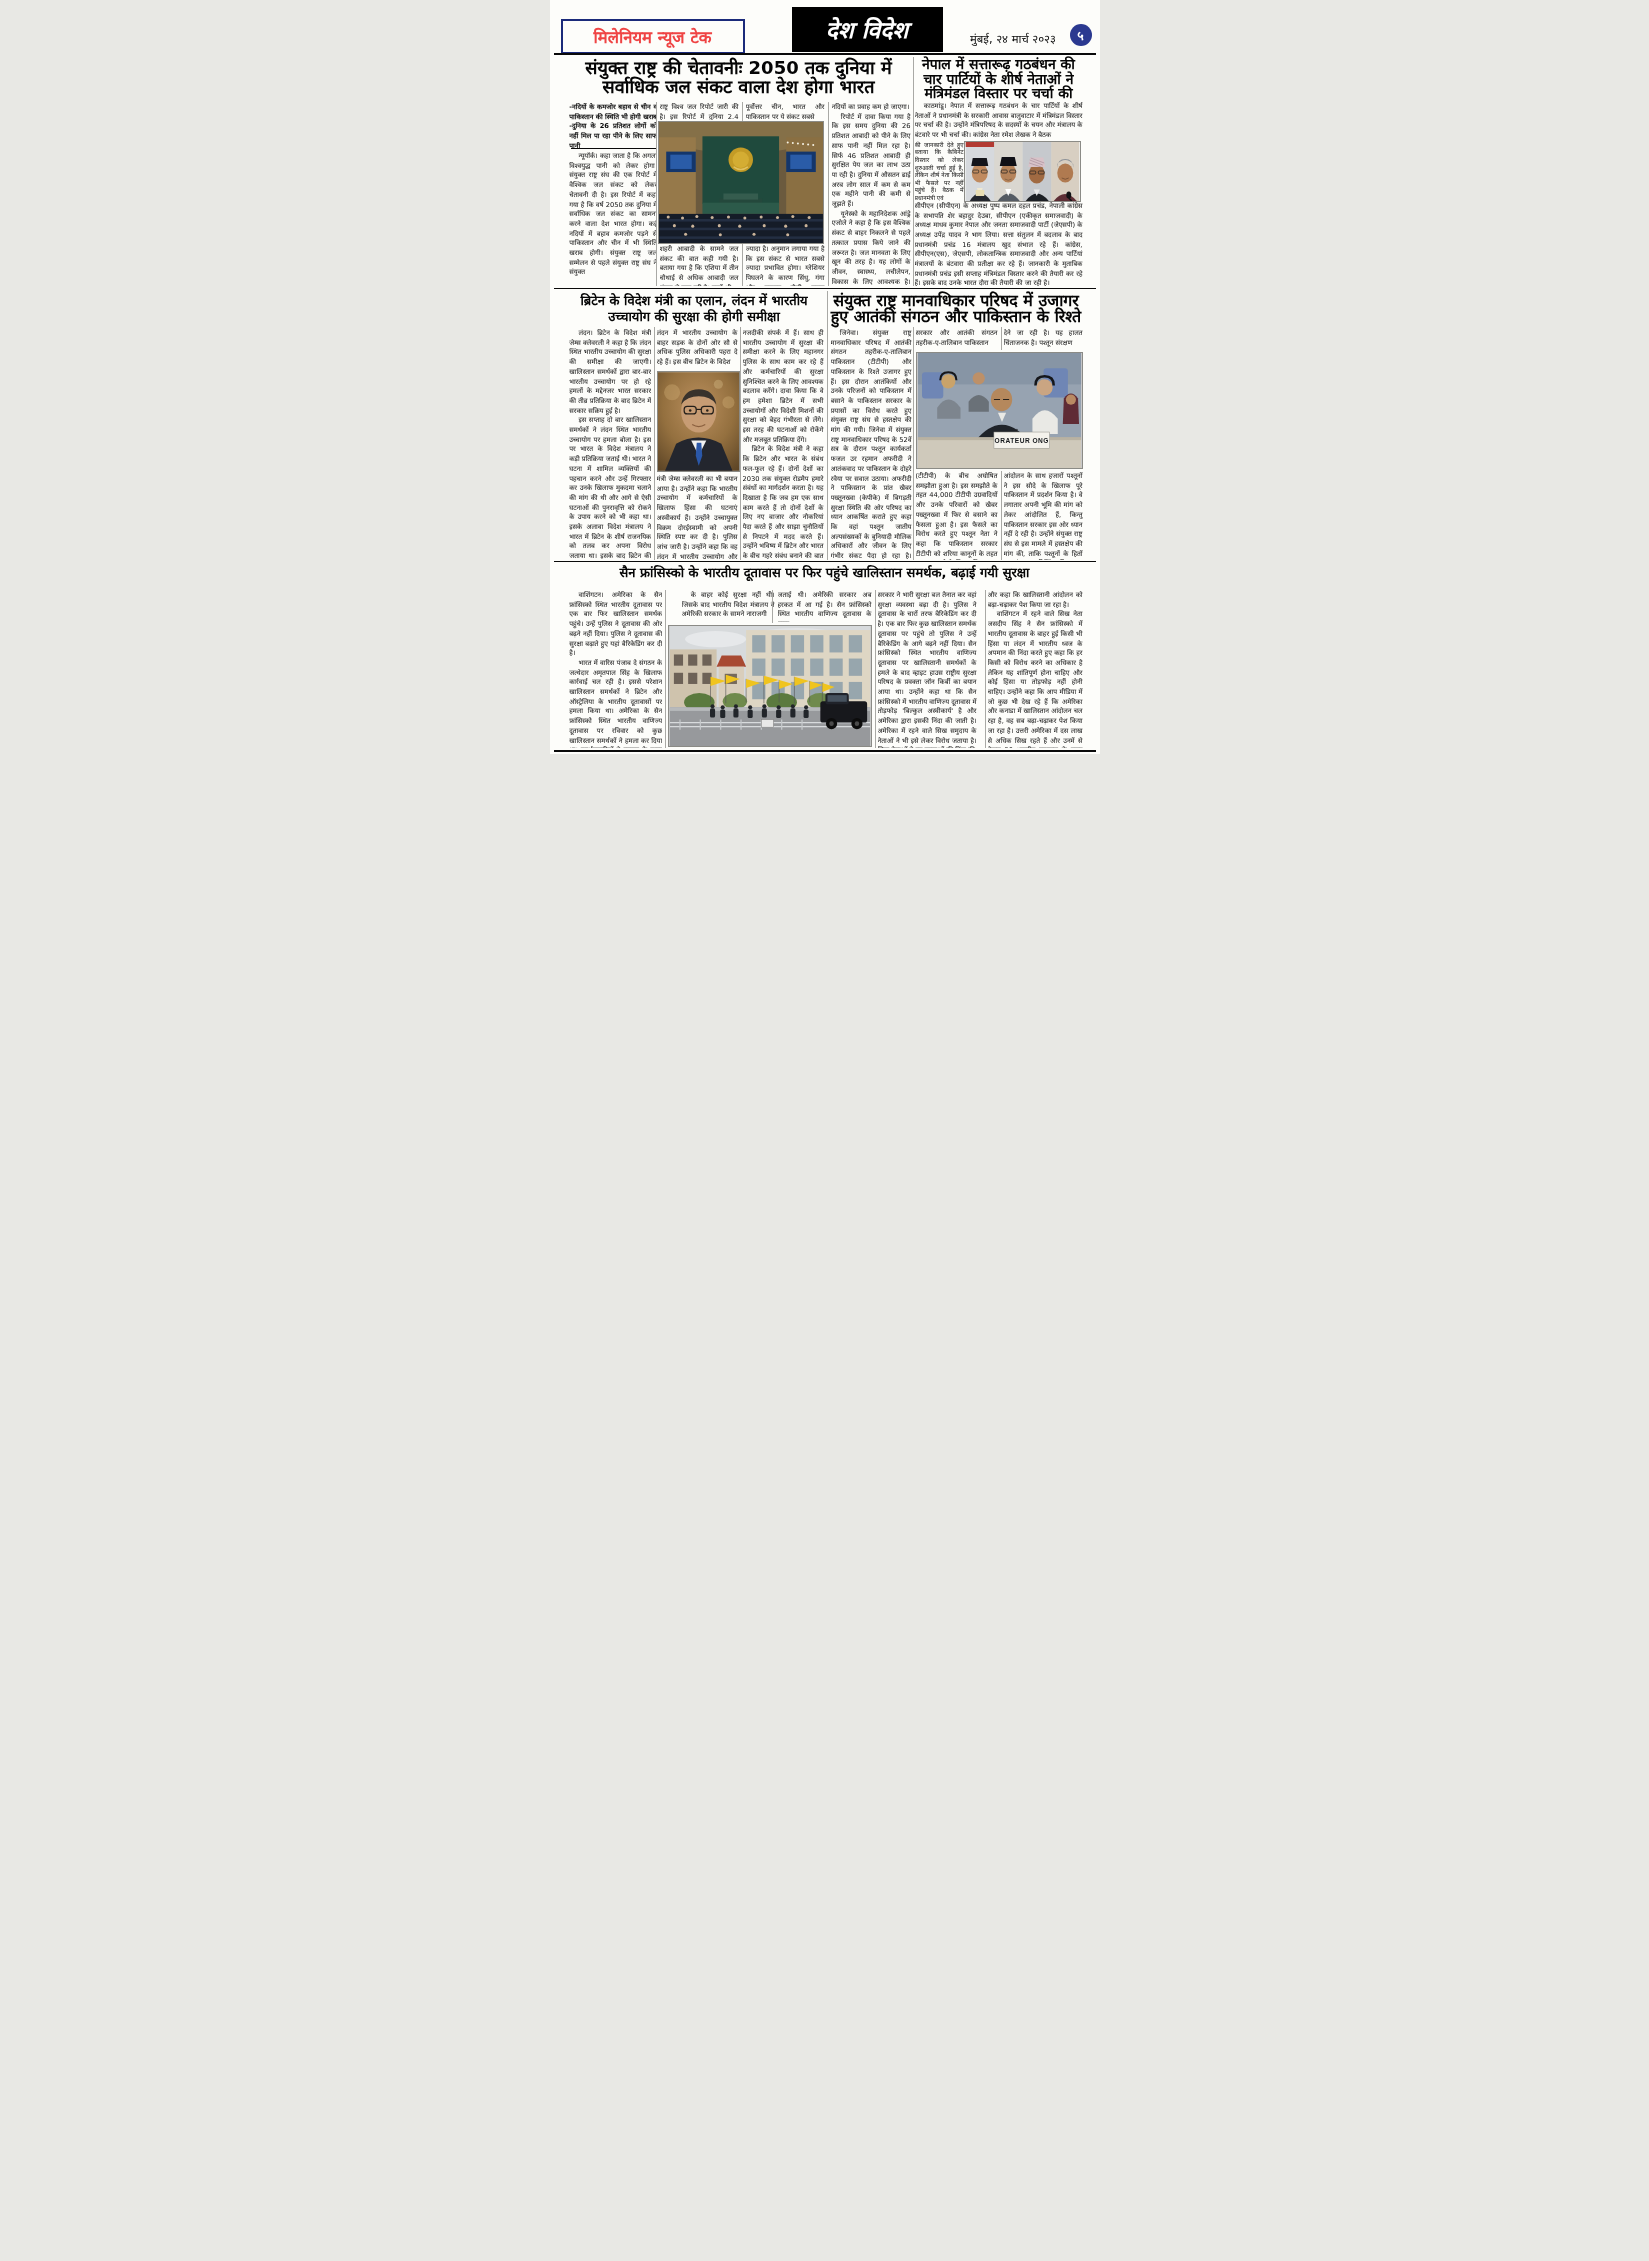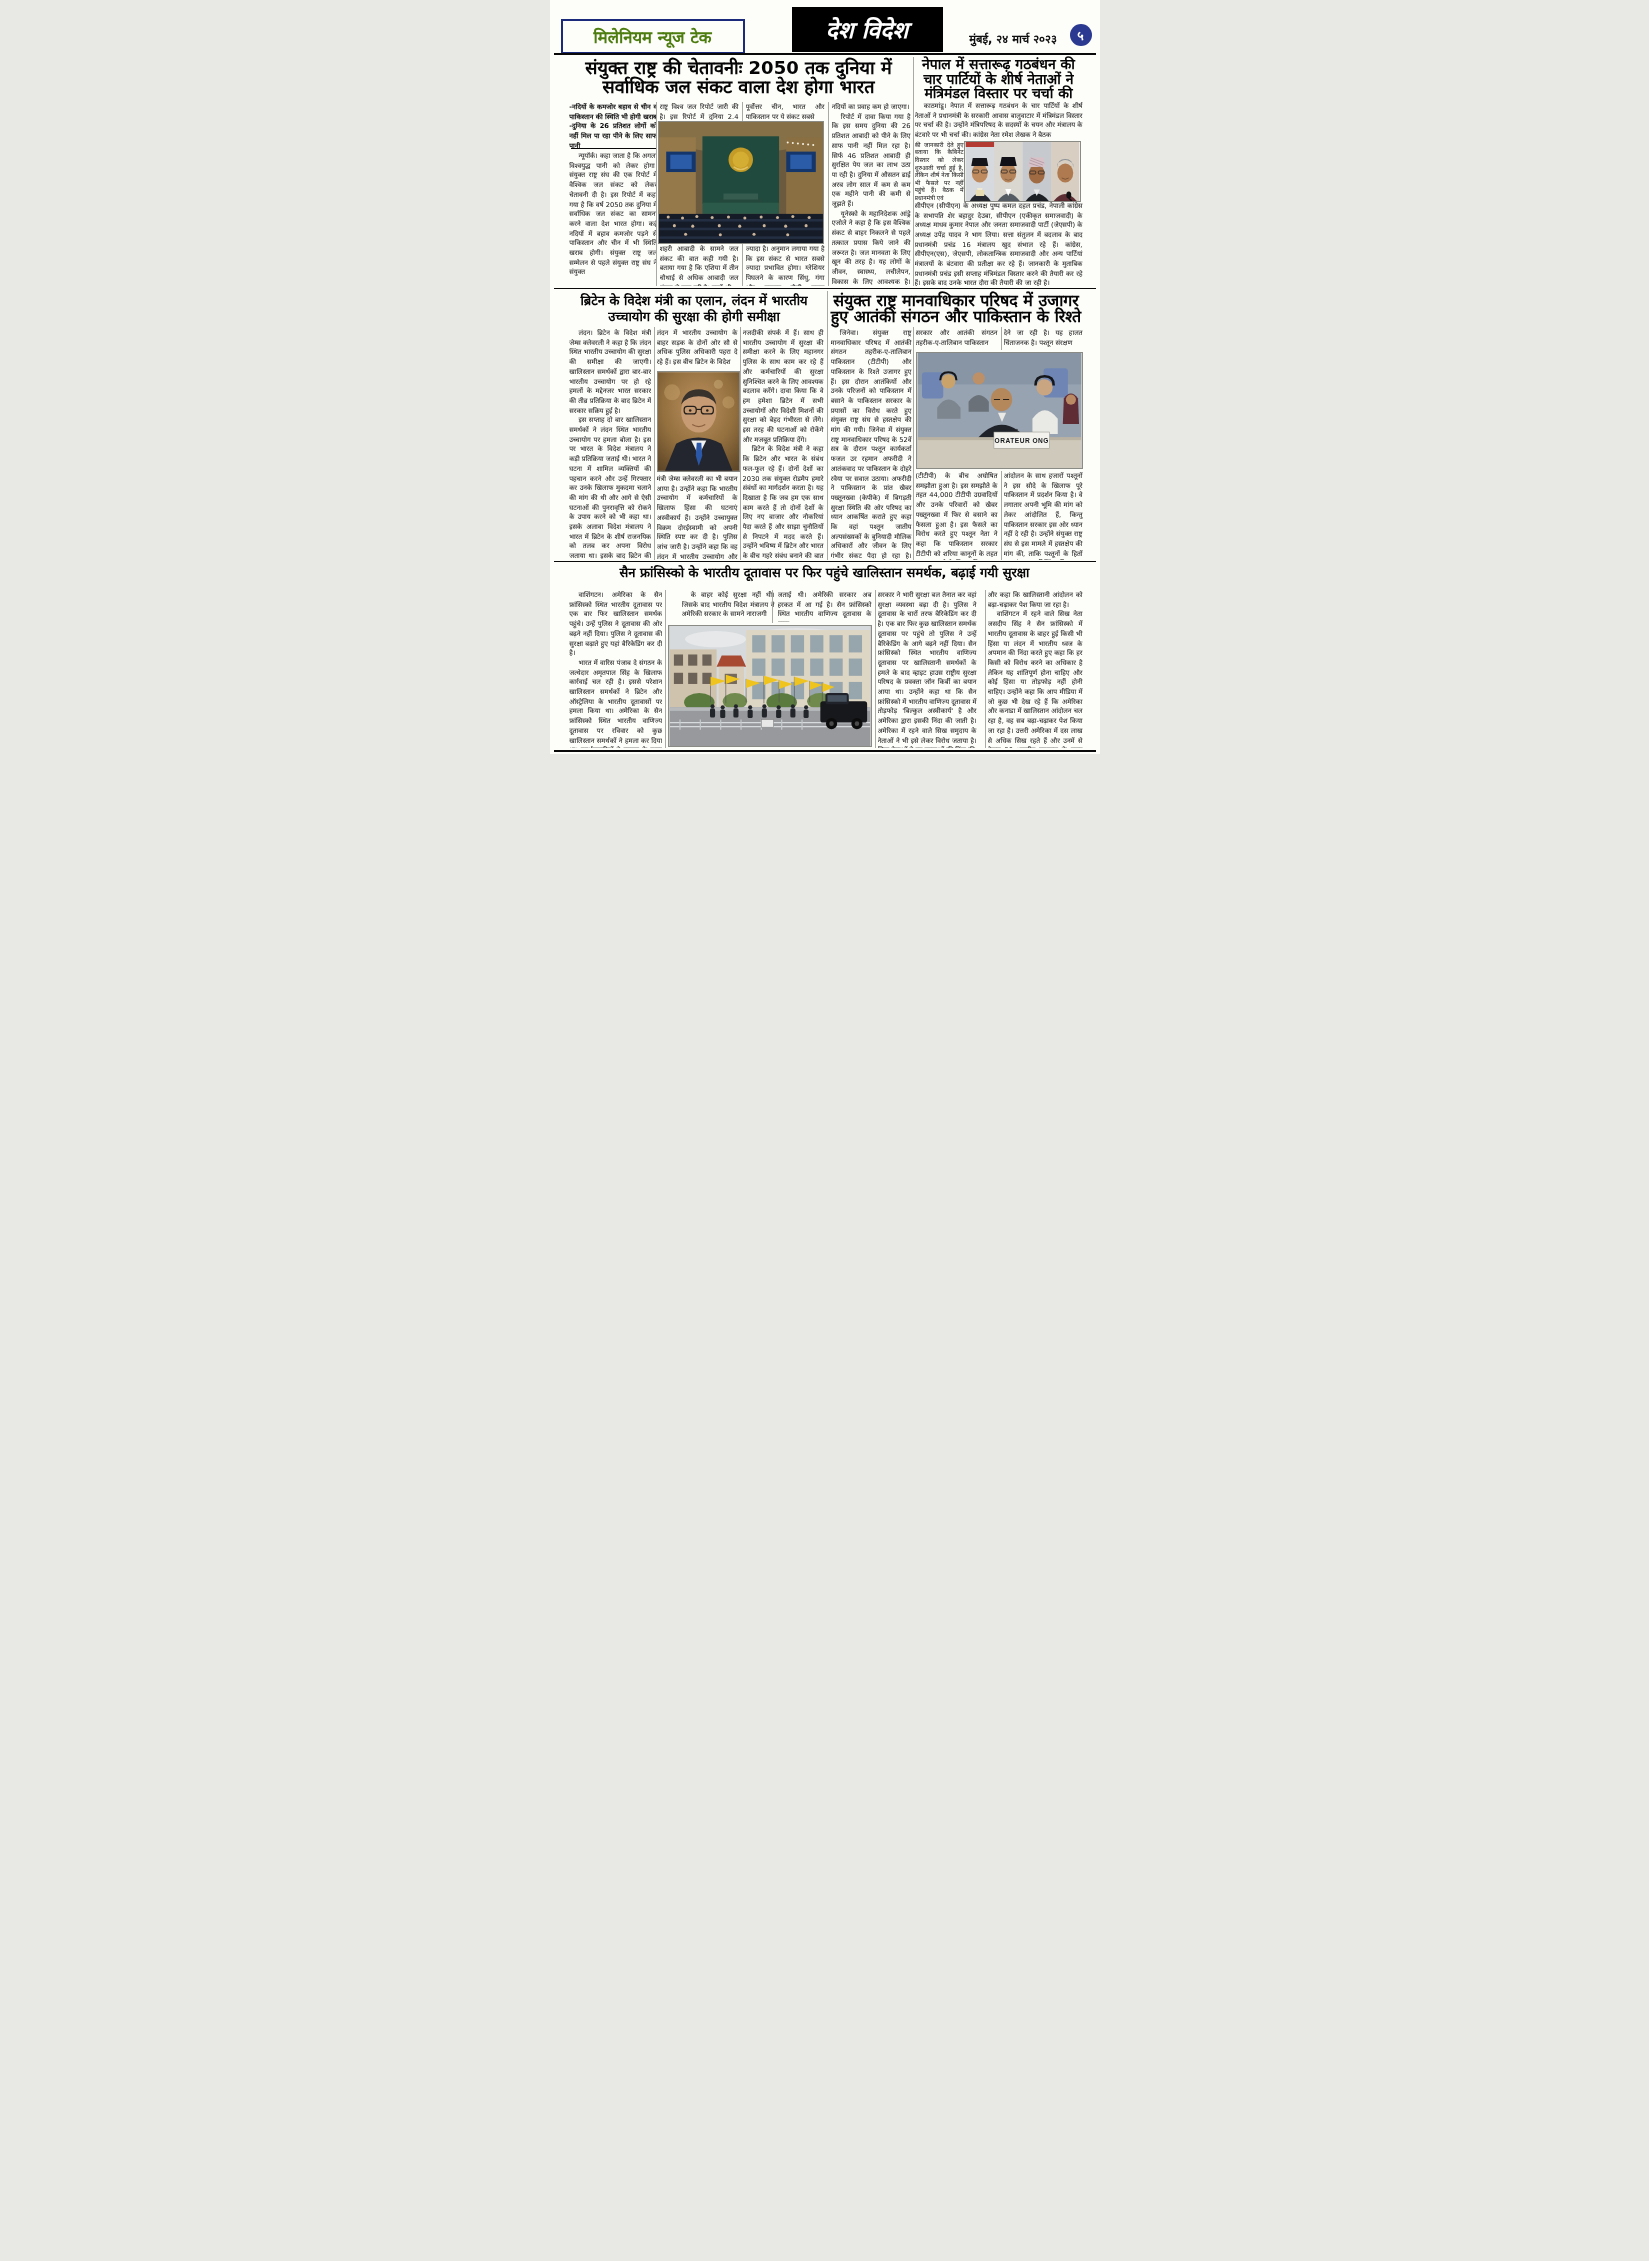--- a/index.html
+++ b/index.html
@@ -16,25 +16,25 @@
   .h-a2{left:17px;top:293px;width:255px;font-size:13px;line-height:16px;}
   .h-a3{left:281px;top:293px;width:251px;font-size:16px;line-height:16px;}
   .h-a4{left:17px;top:565px;width:516px;font-size:13px;line-height:16px;}
   .vrule{position:absolute;width:0.5px;background:#a9a9a5;}
   .hrule{position:absolute;background:#0a0a0a;}
   .photo{position:absolute;border:0.5px solid #8b8b86;box-sizing:border-box;background:#ccc;}
   .photo svg{display:block;width:100%;height:100%;}
   
   .brand-box{position:absolute;left:11px;top:18.6px;width:180px;height:31px;
      border:2.1px double #1b2a7a;display:flex;align-items:center;justify-content:center;
-     font-size:16.6px;font-weight:800;color:#4d7c0f;}
+     font-size:16.6px;font-weight:800;color:#ef4444;}
   .section-box{position:absolute;left:242px;top:6.7px;width:151px;height:45px;background:#000;
      color:#fff;display:flex;align-items:center;justify-content:center;
      font-size:23px;font-weight:800;font-style:italic;font-family:"DejaVu Serif",serif;}
-  .dateline{position:absolute;left:407px;top:31px;width:113px;font-size:11.4px;font-weight:700;text-align:center;}
+  .dateline{position:absolute;left:407px;top:31px;width:113px;font-size:11.4px;font-weight:400;text-align:center;}
   .page-circle{position:absolute;left:520px;top:24px;width:22px;height:22px;border-radius:50%;
      background:#2b3990;color:#fff;display:flex;align-items:center;justify-content:center;
      font-size:12.4px;font-weight:800;}
   .np-row{display:flex;align-items:flex-start;}
   .np-beside{width:49px;font-size:6px;line-height:7.6px;text-align:justify;overflow:hidden;height:61px;}
   .np-photo{width:117px;height:61px;border:0.5px solid #8b8b86;box-sizing:border-box;flex:0 0 auto;}
   .np-photo svg{display:block;width:100%;height:100%;}
 </style>
 </head>
 <body>

